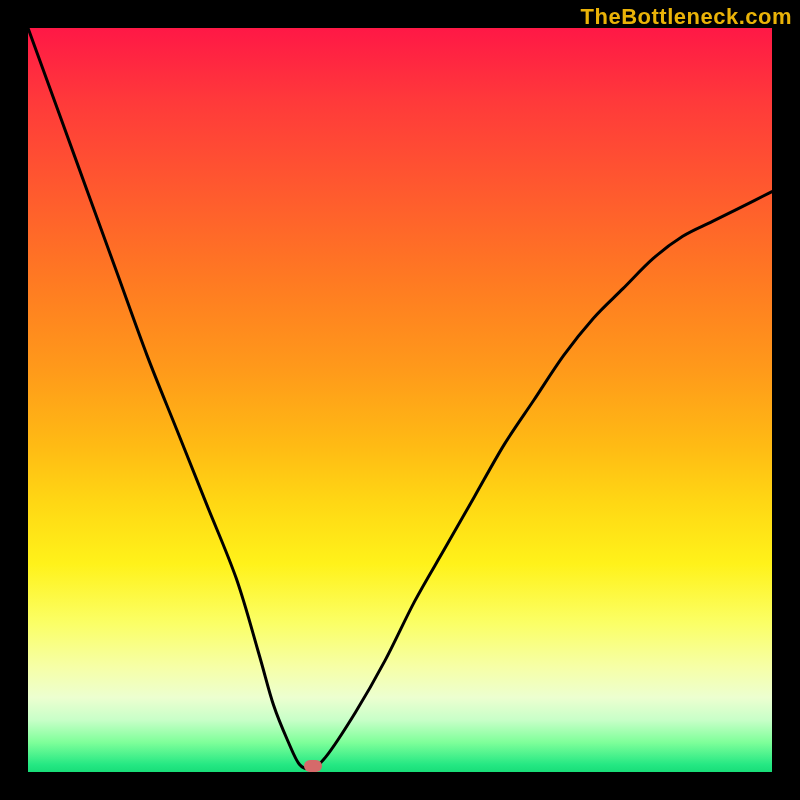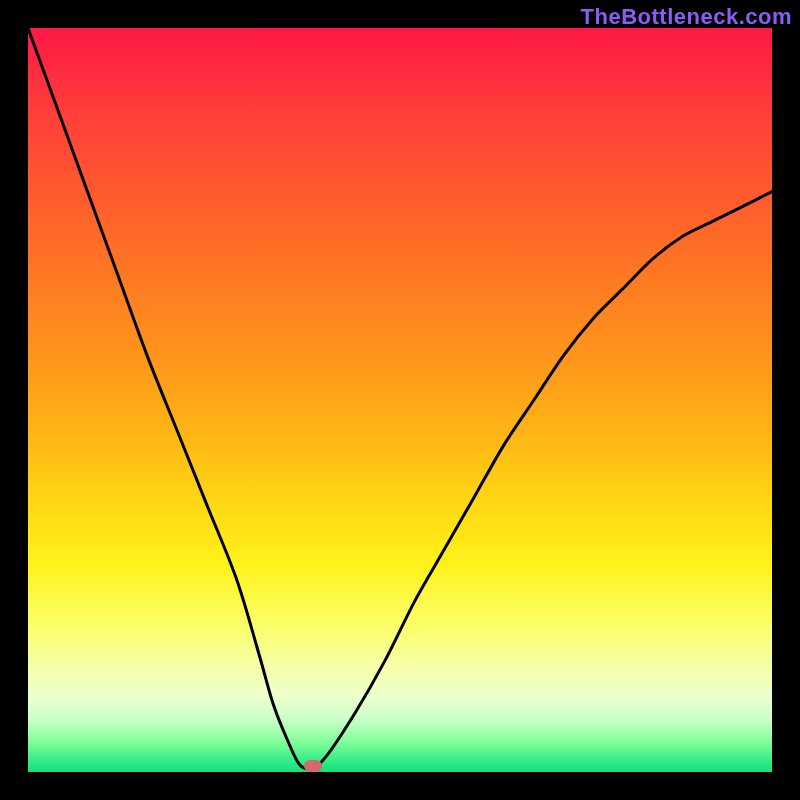--- a/index.html
+++ b/index.html
@@ -42,21 +42,21 @@
       #25e883 99%,
       #18dd78 100%
     );
   }
   .watermark {
     position: absolute;
     top: 4px;
     right: 8px;
     font-size: 22px;
     font-weight: 600;
-    color: #8b5cf6;
+    color: #eab308;
     letter-spacing: 0.5px;
     user-select: none;
   }
   svg.curve {
     position: absolute;
     left: 0;
     top: 0;
     width: 100%;
     height: 100%;
     overflow: visible;

